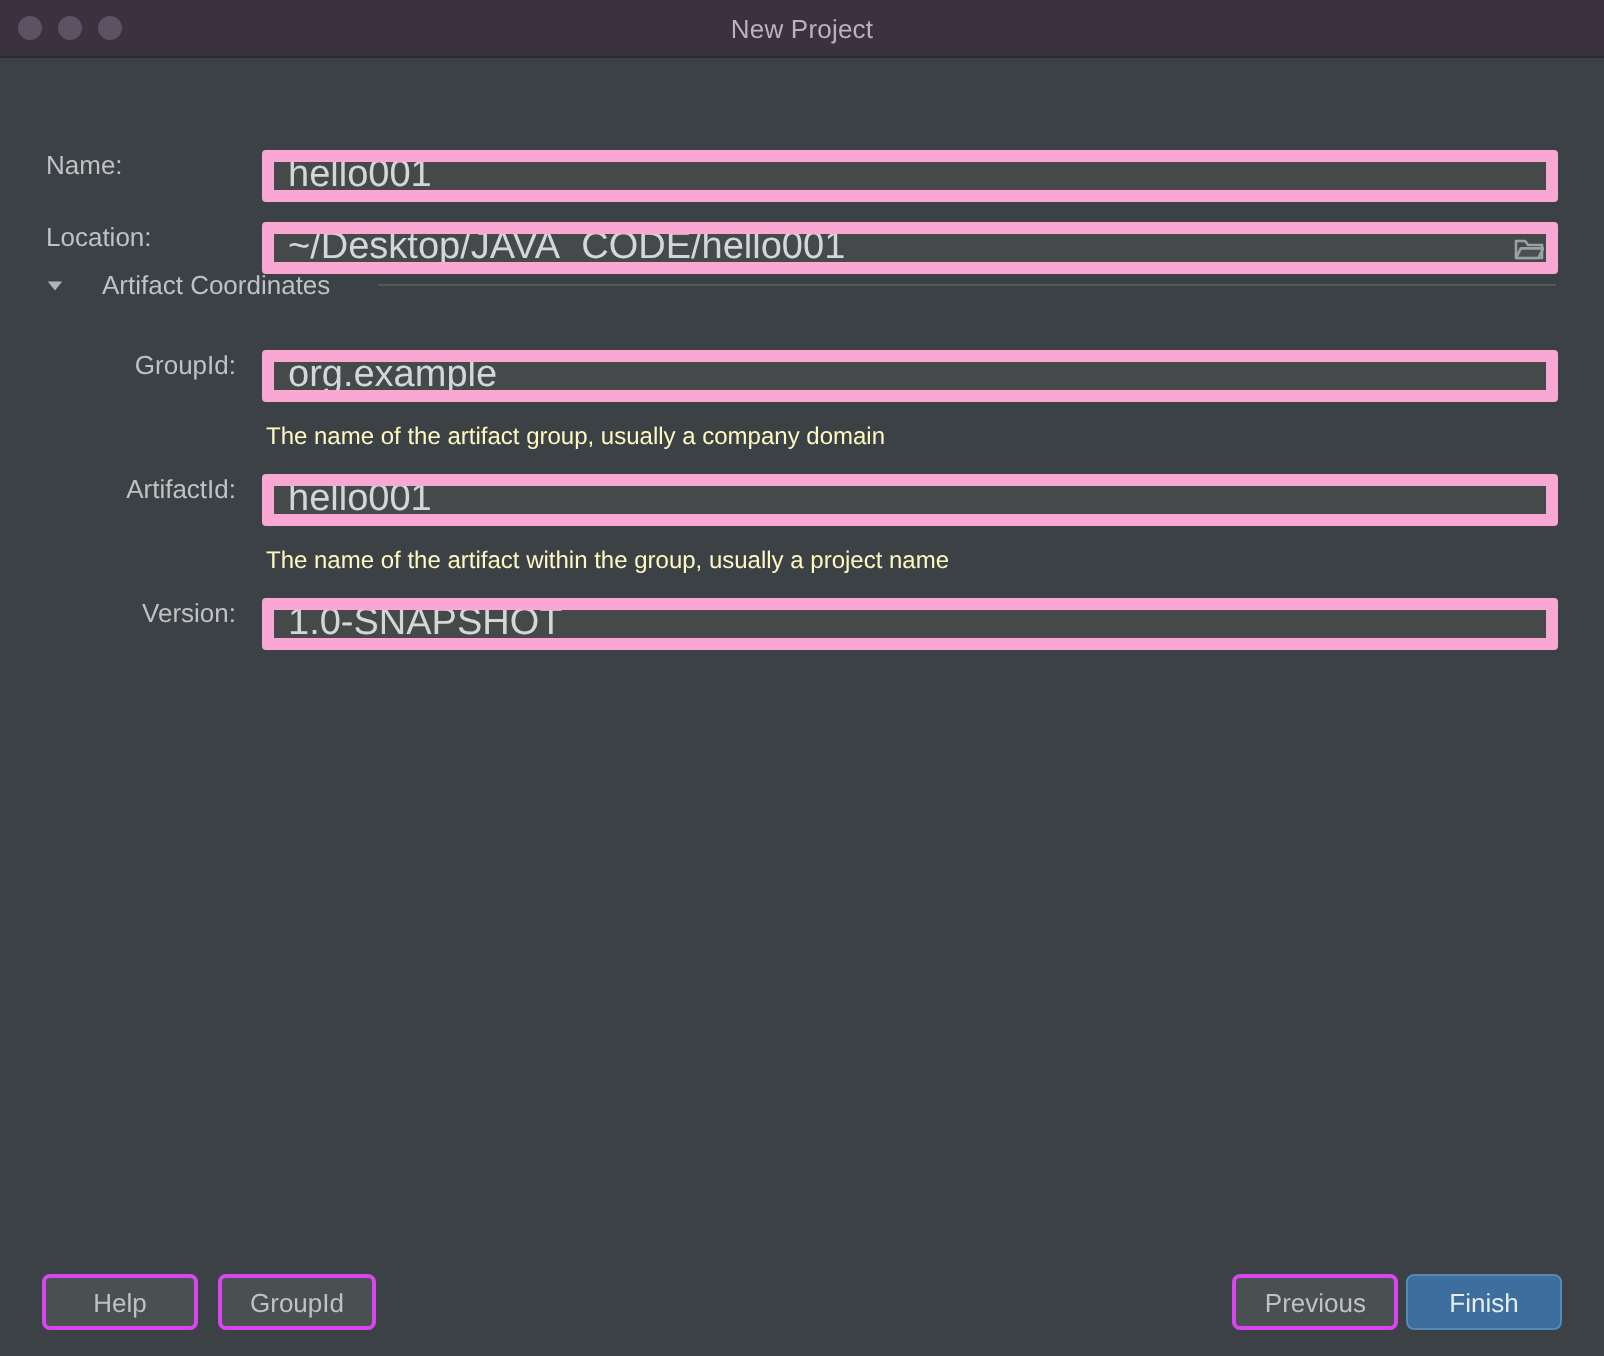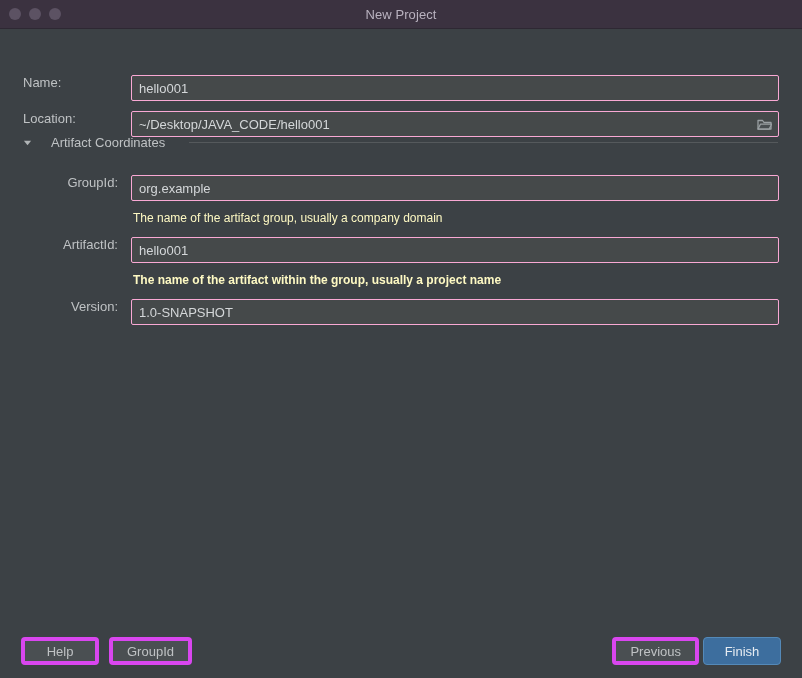--- a/index.html
+++ b/index.html
@@ -76,24 +76,24 @@
     white-space: nowrap;
   }
   .field-label.right {
     text-align: right;
   }
 
   .text-input {
     box-sizing: border-box;
     height: 26px;
     background: #45494a;
-    border: 1px solid #f9a8d4;
+    border: 6px solid #f9a8d4;
     border-radius: 2px;
     color: #d4d7d9;
-    font-size: 13px;
+    font-size: 19px;
     font-family: "Liberation Sans", sans-serif;
     padding: 0 7px;
     outline: none;
     display: flex;
     align-items: center;
   }
 
   .input-wrap {
     position: relative;
     display: flex;
@@ -165,21 +165,21 @@
 
   .btn {
     box-sizing: border-box;
     min-width: 78px;
     height: 28px;
     padding: 0 14px;
     font-size: 13px;
     font-family: "Liberation Sans", sans-serif;
     color: #bfc2c4;
     background: #4a4f52;
-    border: 4px solid #d946ef;
+    border: 2px solid #d946ef;
     border-radius: 4px;
     cursor: default;
     display: inline-flex;
     align-items: center;
     justify-content: center;
     white-space: nowrap;
   }
   .btn.primary {
     background: #3d6e9e;
     border: 1px solid #5489b8;
@@ -231,21 +231,21 @@
     <div class="row" style="left:18px; top:146px; width:100px; justify-content:flex-end;">
       <span class="field-label right">GroupId:</span>
     </div>
     <input class="text-input" type="text" style="position: absolute; left: 131px; top: 146px; width: 648px;" value="org.example">
     <span class="helper-text" style="left:133px; top:182px;">The name of the artifact group, usually a company domain</span>
 
     <div class="row" style="left:18px; top:208px; width:100px; justify-content:flex-end;">
       <span class="field-label right">ArtifactId:</span>
     </div>
     <input class="text-input" type="text" style="position: absolute; left: 131px; top: 208px; width: 648px;" value="hello001">
-    <span class="helper-text" style="left:133px; top:244px;font-weight:bold;">The name of the artifact within the group, usually a project name</span>
+    <span class="helper-text" style="left:133px; top:244px;">The name of the artifact within the group, usually a project name</span>
 
     <div class="row" style="left:18px; top:270px; width:100px; justify-content:flex-end;">
       <span class="field-label right">Version:</span>
     </div>
     <input class="text-input" type="text" style="position: absolute; left: 131px; top: 270px; width: 648px;" value="1.0-SNAPSHOT">
 
   </div>
 
   <div id="footer">
     <div id="footer-left">

